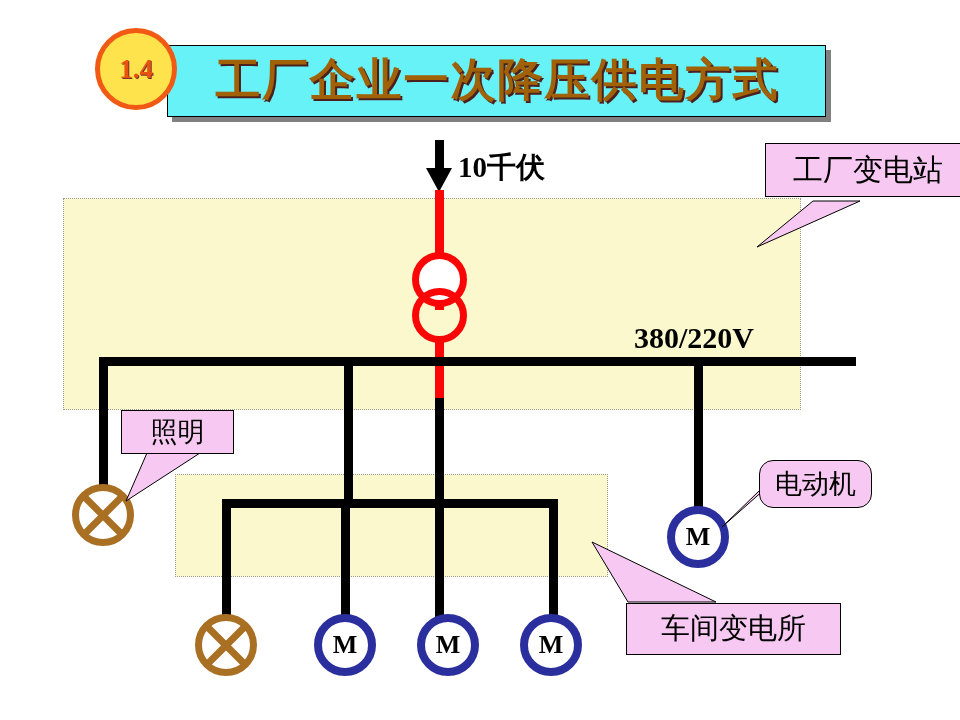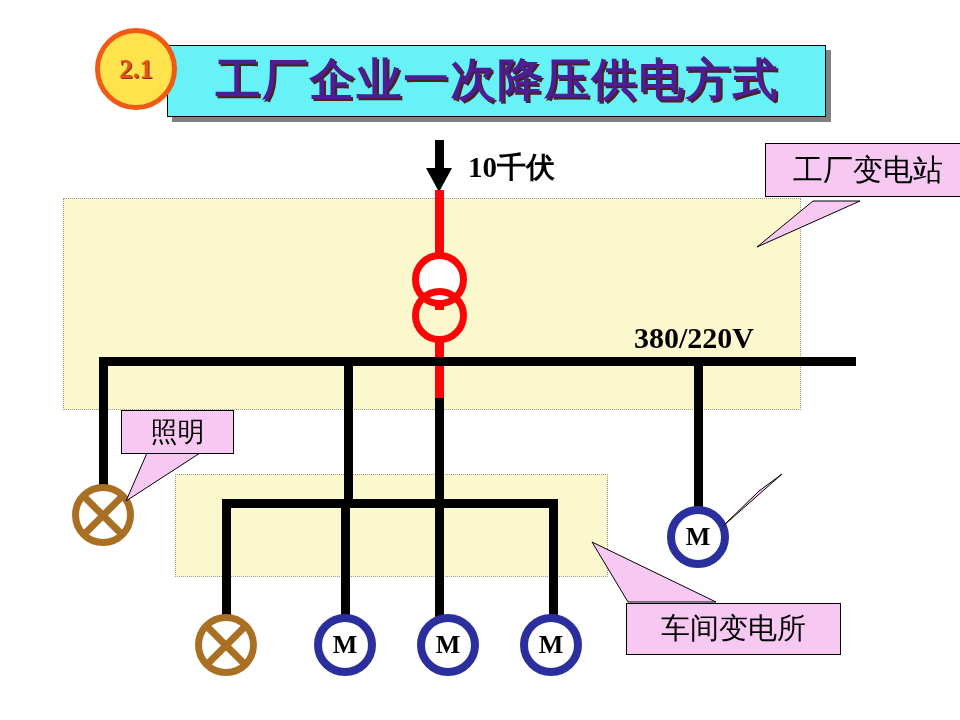--- a/index.html
+++ b/index.html
@@ -35,21 +35,21 @@
     left: 0;
     top: 0;
     width: 659px;
     height: 72px;
     line-height: 68px;
     text-align: center;
     font-family: "Liberation Serif", serif;
     font-weight: bold;
     font-size: 45px;
     letter-spacing: 2px;
-    color: #4c1d95;
+    color: #a16207;
     text-shadow: 2px 2px 0 #4a2020;
     white-space: nowrap;
   }
   .badge {
     position: absolute;
     left: 95px;
     top: 28px;
     width: 82px;
     height: 82px;
     border-radius: 50%;
@@ -185,21 +185,21 @@
 
   
   .volt-label {
     position: absolute;
     font-family: "Liberation Serif", serif;
     font-weight: bold;
     color: #000000;
     white-space: nowrap;
   }
   .label-10kv {
-    left: 468px;
+    left: 458px;
     top: 148px;
     font-size: 29px;
   }
   .label-380 {
     left: 634px;
     top: 321px;
     font-size: 30px;
   }
 
   
@@ -261,21 +261,21 @@
 <div id="stage">
 
   <div class="region region-plant"></div>
 
   <div class="region region-workshop"></div>
 
   <div class="banner">
     <div class="banner-text">工厂企业一次降压供电方式</div>
   </div>
   <div class="badge">
-    <div class="badge-text">2.1</div>
+    <div class="badge-text">1.4</div>
   </div>
 
   <div class="arrow-shaft"></div>
   <div class="arrow-head"></div>
 
   <div class="wire-red" style="left:435px; top:190px; width:9px; height:68px;"></div>
 
   <div class="wire-red" style="left:435px; top:300px; width:9px; height:10px;"></div>
 
   <div class="wire-red" style="left:435px; top:338px; width:9px; height:62px;"></div>
@@ -337,17 +337,20 @@
 
     <polygon points="628,602 716,602 592,542" fill="#f7c9f2" stroke="#000000" stroke-width="1"></polygon>
   </svg>
 
   <div class="callout callout-plant">
     <span>工厂变电站</span>
   </div>
   <div class="callout callout-light">
     <span>照明</span>
   </div>
+  <div class="callout callout-motor rounded">
+    <span>电动机</span>
+  </div>
   <div class="callout callout-workshop">
     <span>车间变电所</span>
   </div>
 
 </div>
 
 </body></html>

